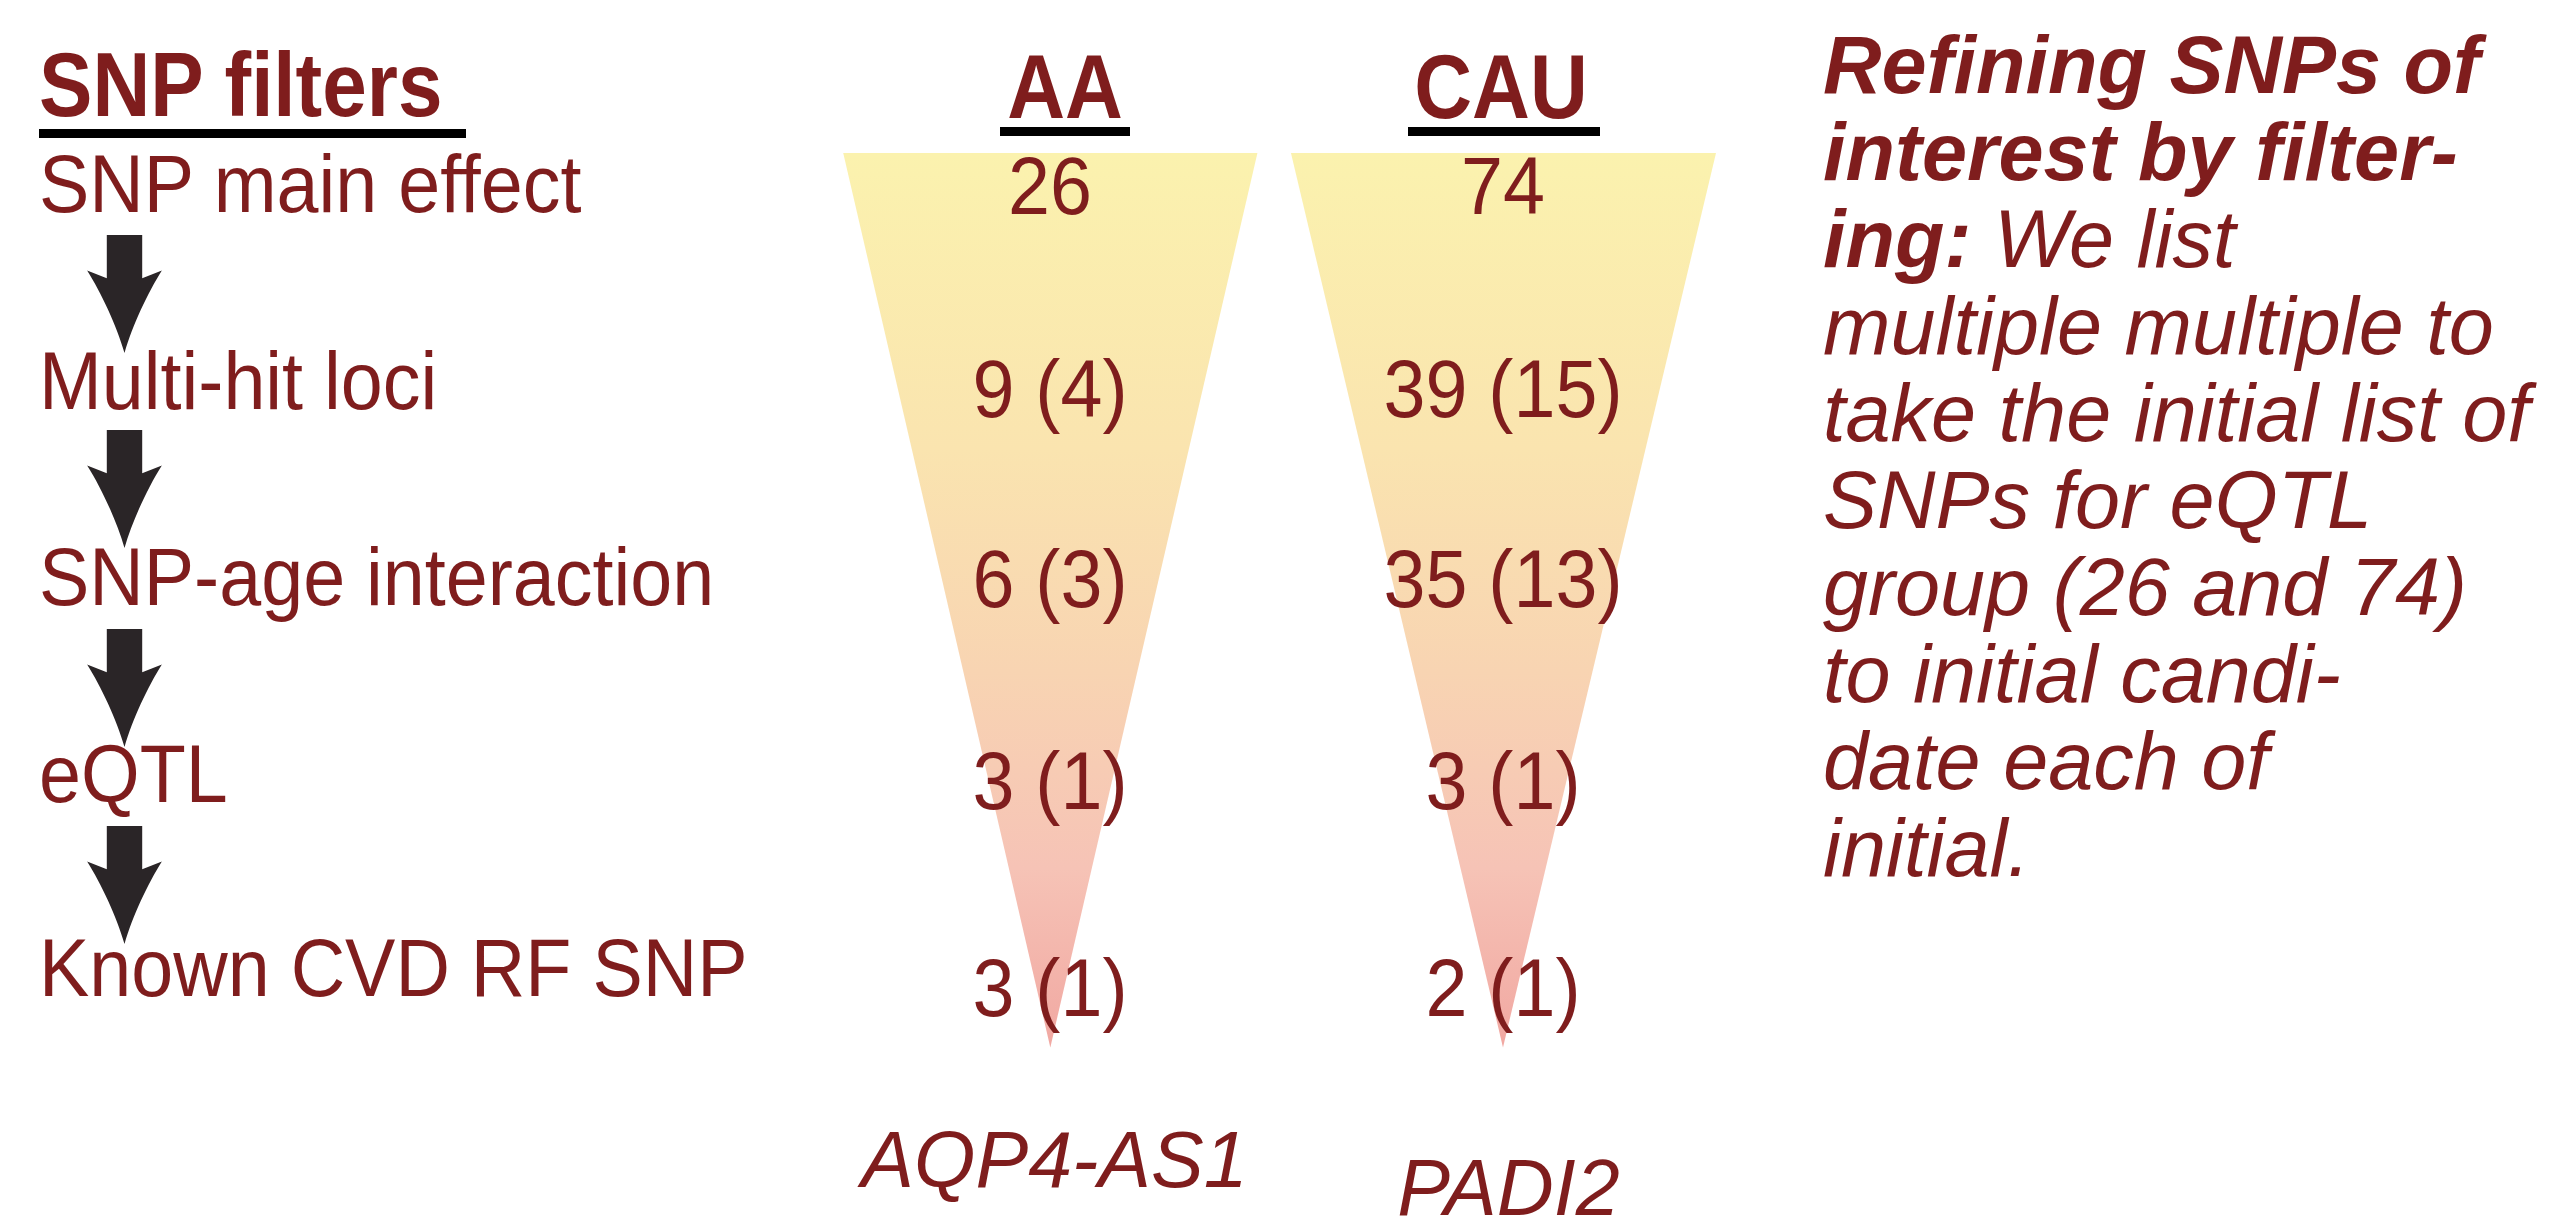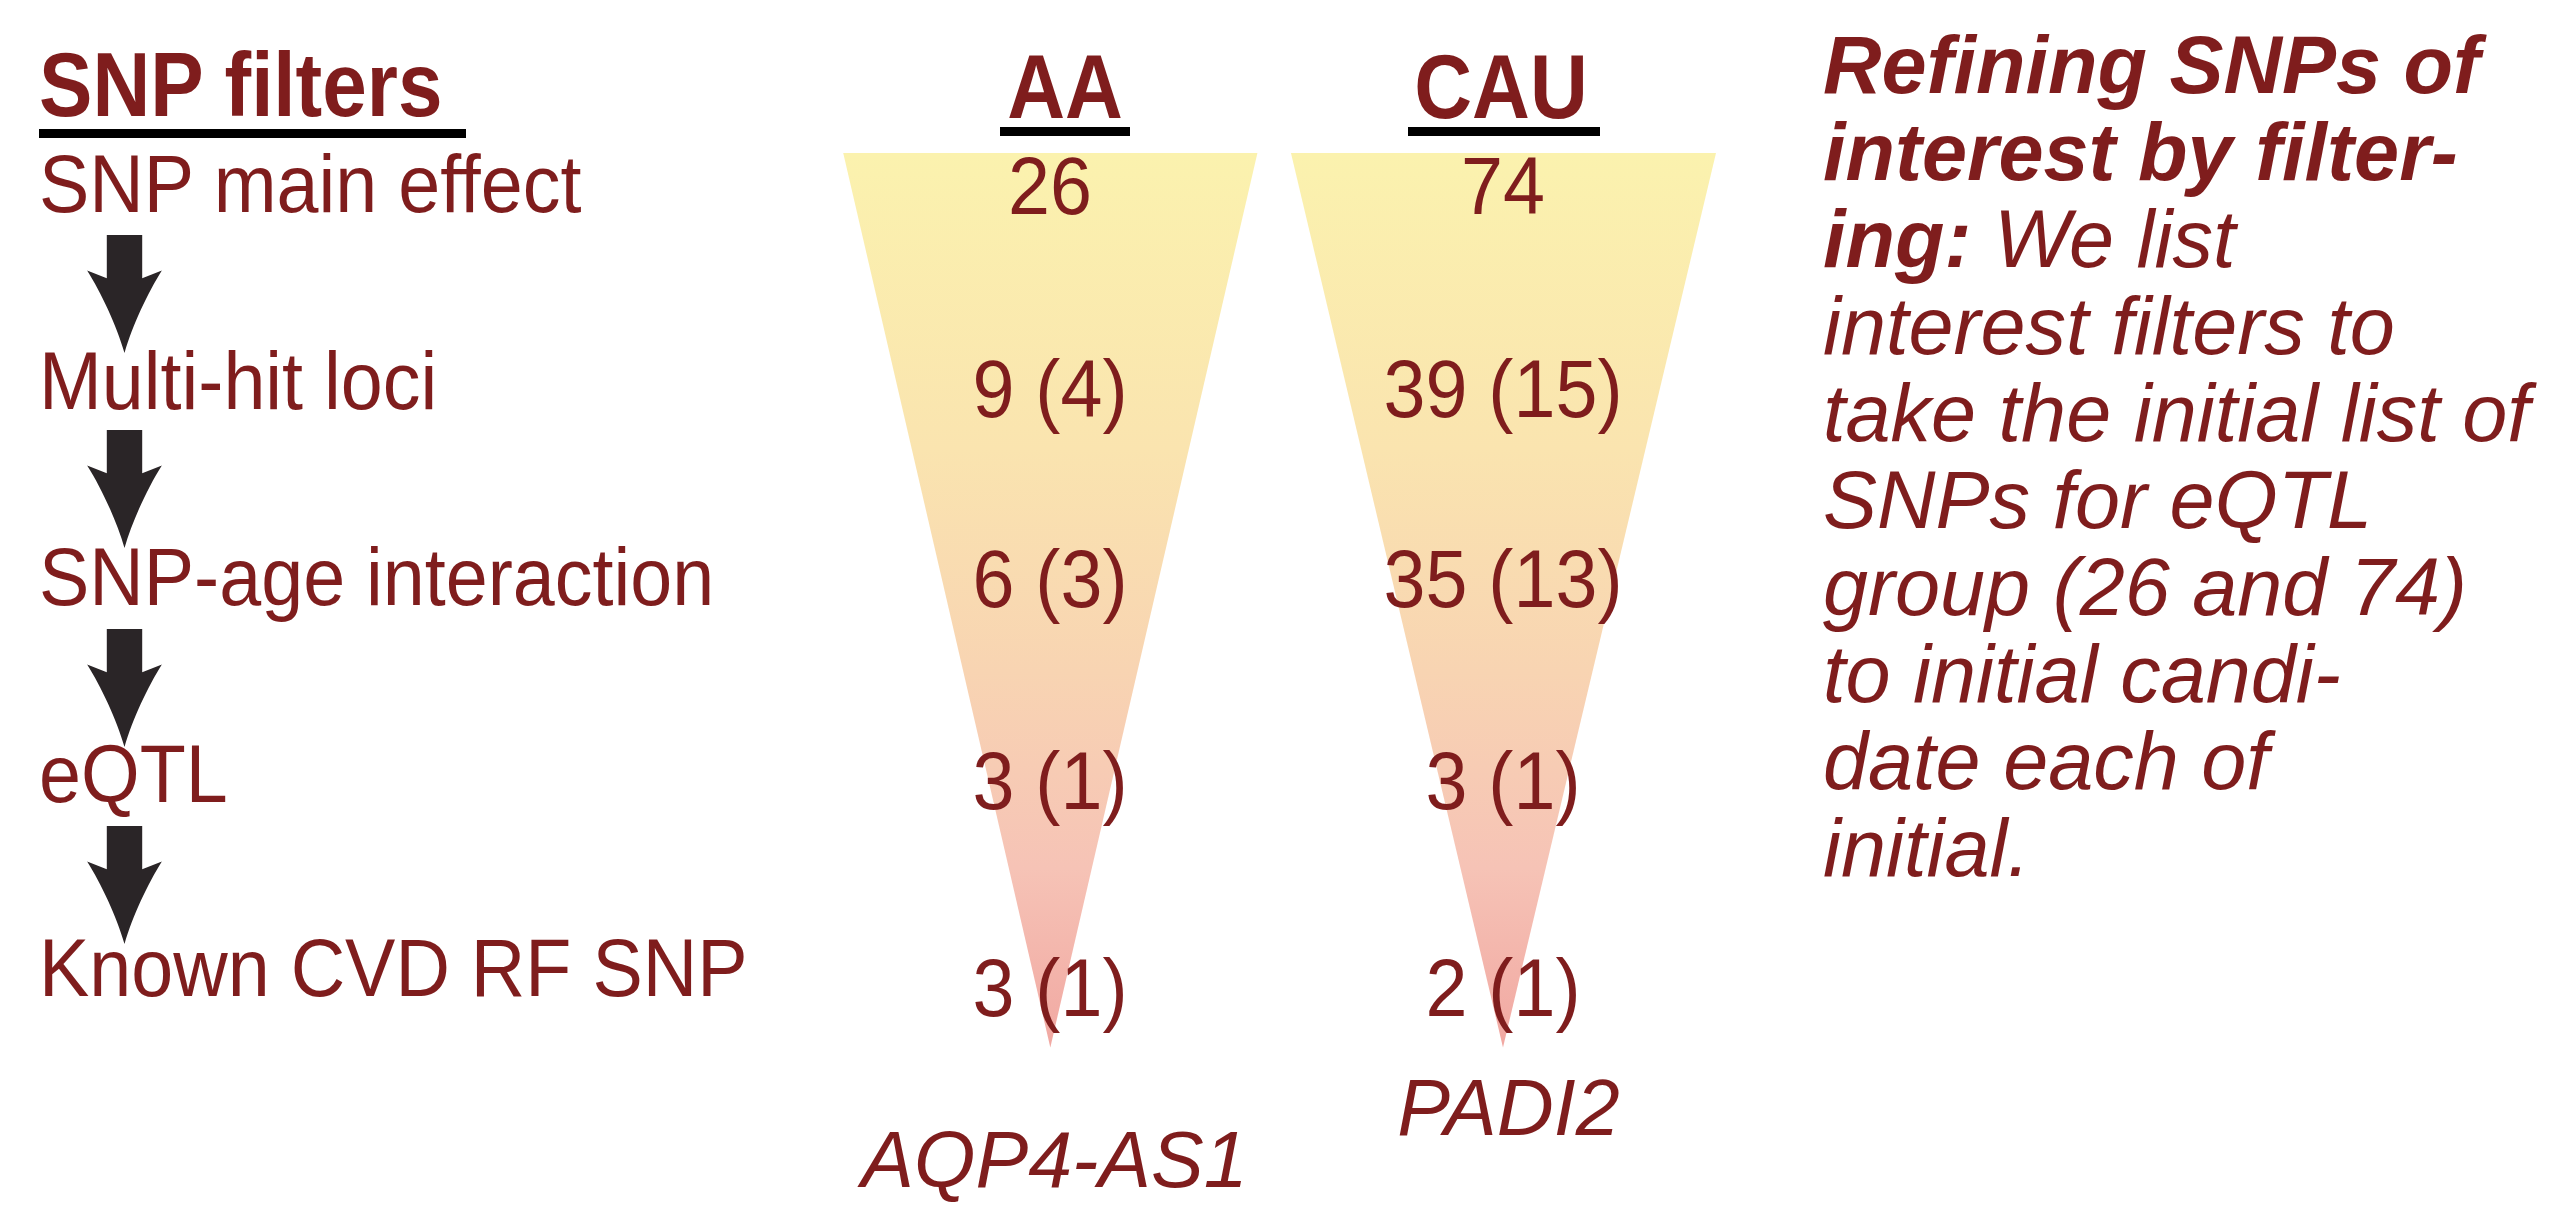--- a/index.html
+++ b/index.html
@@ -111,27 +111,27 @@
   <div class="abs num" style="left:853px;top:740px">3 (1)</div>
   <div class="abs num" style="left:853px;top:947px">3 (1)</div>
 
   <div class="abs num" style="left:1306px;top:145px">74</div>
   <div class="abs num" style="left:1306px;top:348px">39 (15)</div>
   <div class="abs num" style="left:1306px;top:538px">35 (13)</div>
   <div class="abs num" style="left:1306px;top:740px">3 (1)</div>
   <div class="abs num" style="left:1306px;top:947px">2 (1)</div>
 
   <div class="abs gene" style="left:798px;top:1120px">AQP4-AS1</div>
-  <div class="abs gene" style="left:1252px;top:1068px">PADI2</div>
+  <div class="abs gene" style="left:1252px;top:1148px">PADI2</div>
 
   <div class="abs ann" style="left:1823px;top:22px">
     <div class="line"><span class="b">Refining SNPs of</span><span></span></div>
     <div class="line"><span class="b">interest by filter-</span><span></span></div>
     <div class="line"><span class="b">ing:</span><span> We list</span></div>
-    <div class="line"><span class="b"></span><span>interest filters to</span></div>
+    <div class="line"><span class="b"></span><span>multiple multiple to</span></div>
     <div class="line"><span class="b"></span><span>take the initial list of</span></div>
     <div class="line"><span class="b"></span><span>SNPs for eQTL</span></div>
     <div class="line"><span class="b"></span><span>group (26 and 74)</span></div>
     <div class="line"><span class="b"></span><span>to initial candi-</span></div>
     <div class="line"><span class="b"></span><span>date each of</span></div>
     <div class="line"><span class="b"></span><span>initial.</span></div>
   </div>
 
 </div>
 

